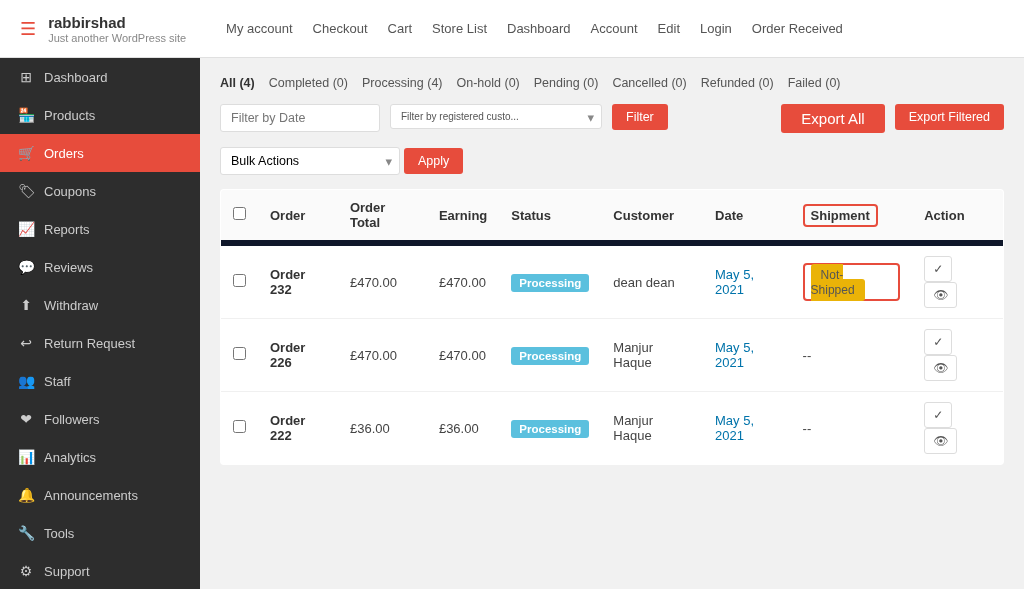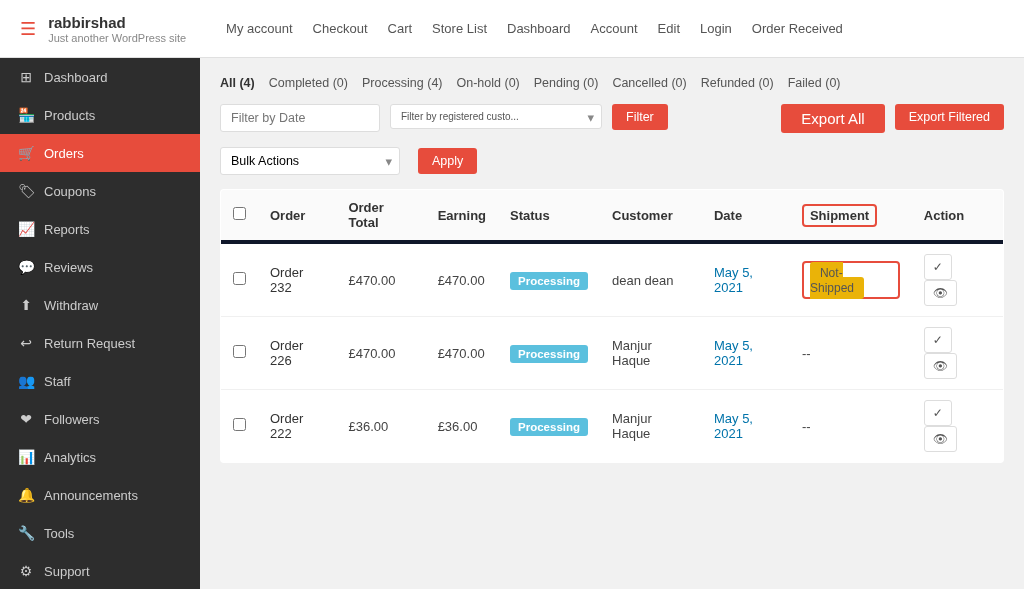--- a/index.html
+++ b/index.html
@@ -36,32 +36,32 @@
     .filter-bar { display: flex; align-items: flex-start; gap: 10px; margin-bottom: 14px; }
     .filter-input { border: 1px solid #ddd; border-radius: 3px; padding: 6px 10px; font-size: 12.5px; color: #555; background: #fff; width: 160px; outline: none; }
     .filter-select { border: 1px solid #ddd; border-radius: 3px; padding: 6px 10px; font-size: 10px; color: #555; background: #fff; width: 212px; outline: none; cursor: pointer; appearance: none; -webkit-appearance: none; }
     .filter-select-wrapper { position: relative; }
     .filter-select-wrapper::after { content: '▾'; position: absolute; right: 8px; top: 50%; transform: translateY(-50%); color: #888; pointer-events: none; }
     .btn-filter { background: #e74c3c; color: #fff; border: none; border-radius: 3px; padding: 6px 14px; font-size: 12.5px; cursor: pointer; }
     .btn-export { background: #e74c3c; color: #fff; border: none; border-radius: 3px; padding: 6px 20px; font-size: 15px; cursor: pointer; margin-left: auto; }
     .btn-export-filtered { background: #e74c3c; color: #fff; border: none; border-radius: 3px; padding: 6px 14px; font-size: 12.5px; cursor: pointer; }
 
     
-    .bulk-bar { display: flex; align-items: center; gap: 18px; margin-bottom: 14px; }
+    .bulk-bar { display: flex; align-items: center; gap: 4px; margin-bottom: 14px; }
     .bulk-select { border: 1px solid #ddd; border-radius: 3px; padding: 6px 10px; font-size: 12.5px; background: #fff; width: 180px; outline: none; cursor: pointer; appearance: none; -webkit-appearance: none; }
     .bulk-select-wrapper { position: relative; }
     .bulk-select-wrapper::after { content: '▾'; position: absolute; right: 8px; top: 50%; transform: translateY(-50%); color: #888; pointer-events: none; }
     .btn-apply { background: #e74c3c; color: #fff; border: none; border-radius: 3px; padding: 6px 14px; font-size: 12.5px; cursor: pointer; }
 
     
     .orders-table { width: 100%; border-collapse: collapse; background: #fff; border: 1px solid #e0e0e0; border-radius: 4px; overflow: hidden; }
-    .orders-table th { background: #fafafa; border-bottom: 4px solid #0f172a; padding: 10px 12px; text-align: left; font-size: 13px; font-weight: 600; color: #333; }
+    .orders-table th { background: #fafafa; border-bottom: 6px solid #0f172a; padding: 10px 12px; text-align: left; font-size: 13px; font-weight: 600; color: #333; }
     .orders-table td { border-bottom: 1px solid #f0f0f0; padding: 10px 12px; font-size: 13px; color: #444; vertical-align: middle; }
     .orders-table tr:last-child td { border-bottom: none; }
-    .orders-table .order-num { font-weight: 400; color: #333; }
+    .orders-table .order-num { font-weight: 700; color: #333; }
     .badge-processing { background: #5bc0de; color: #fff; padding: 3px 8px; border-radius: 3px; font-size: 11.5px; font-weight: 600; }
     .date-link { color: #0073aa; text-decoration: none; cursor: pointer; }
     .shipment-cell { position: relative; }
     .shipment-highlight { border: 2px solid #e74c3c; border-radius: 4px; padding: 2px 6px; display: inline-block; }
     .not-shipped-badge { background: #eab308; color: #555; padding: 4px 10px; border-radius: 3px; font-size: 12px; cursor: pointer; }
     .action-btn { border: 1px solid #ddd; background: #fff; border-radius: 3px; padding: 5px 8px; cursor: pointer; font-size: 12px; color: #555; margin-right: 4px; }
     .check-col { width: 30px; }
     .th-shipment { position: relative; }
     .shipment-header-box { border: 2px solid #e74c3c; border-radius: 4px; padding: 2px 6px; display: inline-block; color: #333; font-weight: 600; }
   </style>

